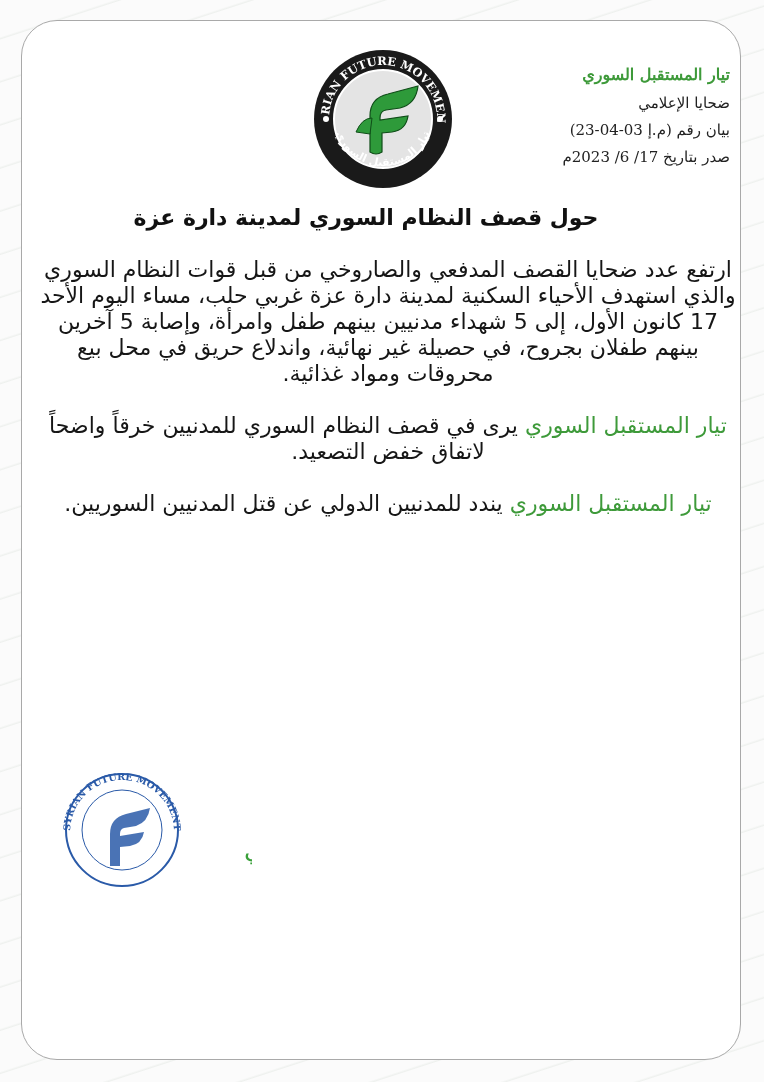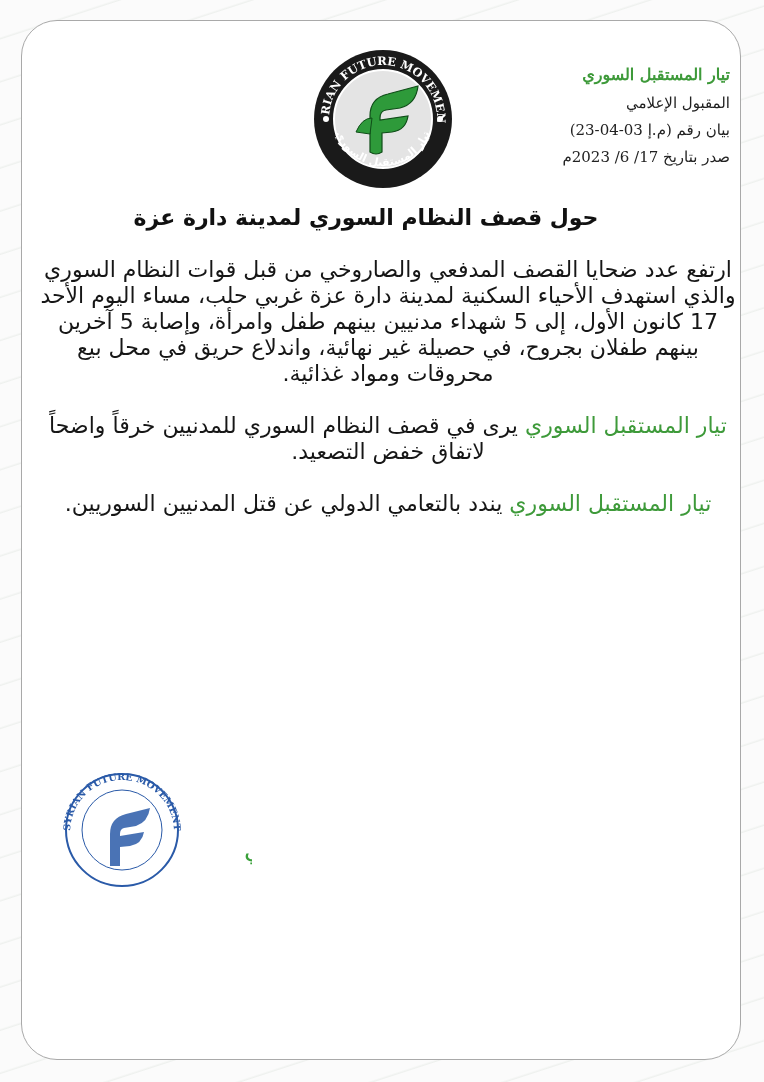--- a/index.html
+++ b/index.html
@@ -118,36 +118,36 @@
 
     <path d="M58 104 L58 68 Q58 50 76 46 L106 38 Q104 56 88 60 L74 62 Q68 63 68 70 L68 72 L96 68 Q94 82 80 84 L70 85 L70 104 Q64 108 58 104 Z" fill="#2e9a3a" stroke="#0f4d18" stroke-width="1.2"></path>
     <path d="M44 84 Q50 70 60 70 L58 86 Z" fill="#2e9a3a" stroke="#0f4d18" stroke-width="1"></path>
     <circle cx="14" cy="71" r="3" fill="#ffffff"></circle>
     <circle cx="128" cy="71" r="3" fill="#ffffff"></circle>
   </svg>
 </div>
 
 <div class="header-block">
   <div class="org">تيار المستقبل السوري</div>
-  <div class="line">المقبول الإعلامي</div>
+  <div class="line">ضحايا الإعلامي</div>
   <div class="line">بيان رقم (م.إ 03-04-23)</div>
   <div class="line">صدر بتاريخ 17/ 6/ 2023م</div>
 </div>
 
 <div class="title">حول قصف النظام السوري لمدينة دارة عزة</div>
 
 <div class="body-text">
   <p>
     <span>ارتفع عدد ضحايا القصف المدفعي والصاروخي من قبل قوات النظام السوري والذي استهدف الأحياء السكنية لمدينة دارة عزة غربي حلب، مساء اليوم الأحد 17 كانون الأول، إلى 5 شهداء مدنيين بينهم طفل وامرأة، وإصابة 5 آخرين بينهم طفلان بجروح، في حصيلة غير نهائية، واندلاع حريق في محل بيع محروقات ومواد غذائية.</span>
   </p>
   <p>
     <span class="hl">تيار المستقبل السوري</span><span> يرى في قصف النظام السوري للمدنيين خرقاً واضحاً لاتفاق خفض التصعيد.</span>
   </p>
   <p>
-    <span class="hl">تيار المستقبل السوري</span><span> يندد بالتعامي الدولي عن قتل المدنيين السوريين.</span>
+    <span class="hl">تيار المستقبل السوري</span><span> يندد للمدنيين الدولي عن قتل المدنيين السوريين.</span>
   </p>
 </div>
 
 <div class="stamp">
   <svg width="190" height="120" viewBox="0 0 190 120">
     <defs>
       <path id="stampArc" d="M 8 62 A 52 52 0 0 1 112 62"></path>
     </defs>
     <circle cx="60" cy="60" r="56" fill="none" stroke="#2a5aa8" stroke-width="2"></circle>
     <circle cx="60" cy="60" r="40" fill="none" stroke="#2a5aa8" stroke-width="1"></circle>

